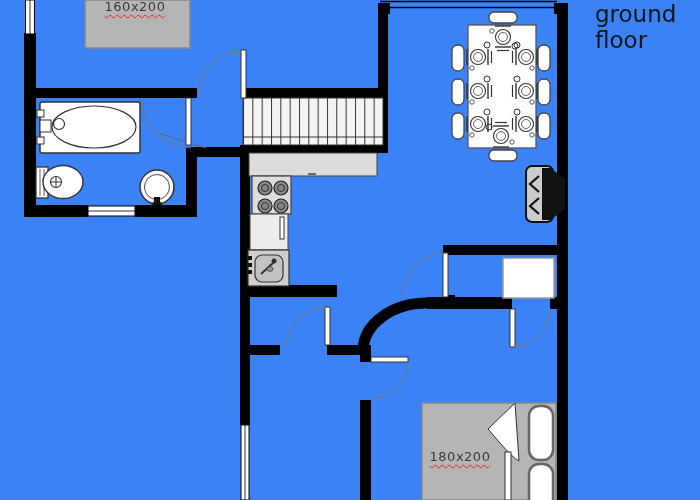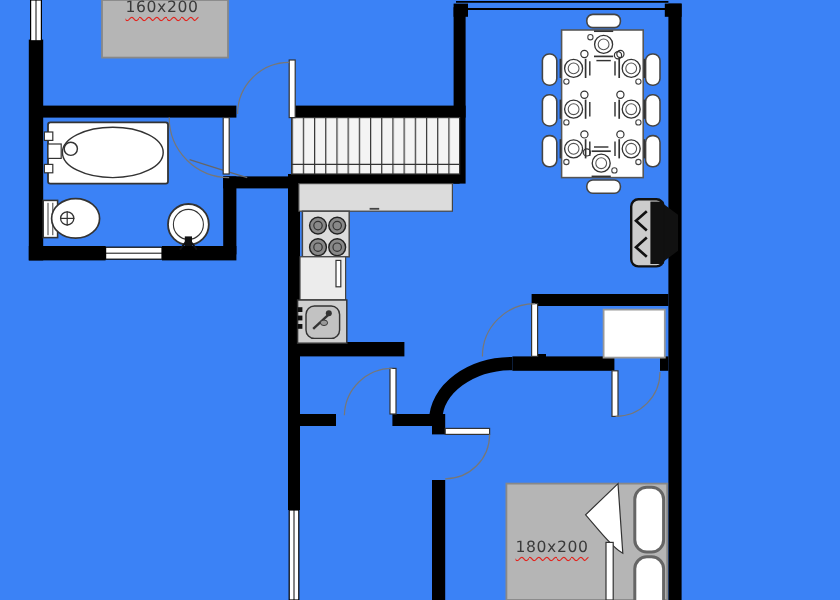--- a/index.html
+++ b/index.html
@@ -215,15 +215,17 @@
     <rect x="505" y="452" width="6" height="48" fill="#fff" stroke="#333" stroke-width="1"></rect>
     <rect x="529" y="406" width="24" height="54" rx="10" fill="#fff" stroke="#666" stroke-width="2.5"></rect>
     <rect x="529" y="464" width="24" height="50" rx="10" fill="#fff" stroke="#666" stroke-width="2.5"></rect>
   </g>
 </svg>
 
 <div class="dim-label" style="left:93px;top:-1px;width:84px;">160x200</div>
 <div class="dim-label" style="left:424px;top:449px;width:72px;">180x200</div>
 
 <div class="floor-title">
+  <div>ground</div>
+  <div>floor</div>
 </div>
 
 </div>
 
 </body></html>

